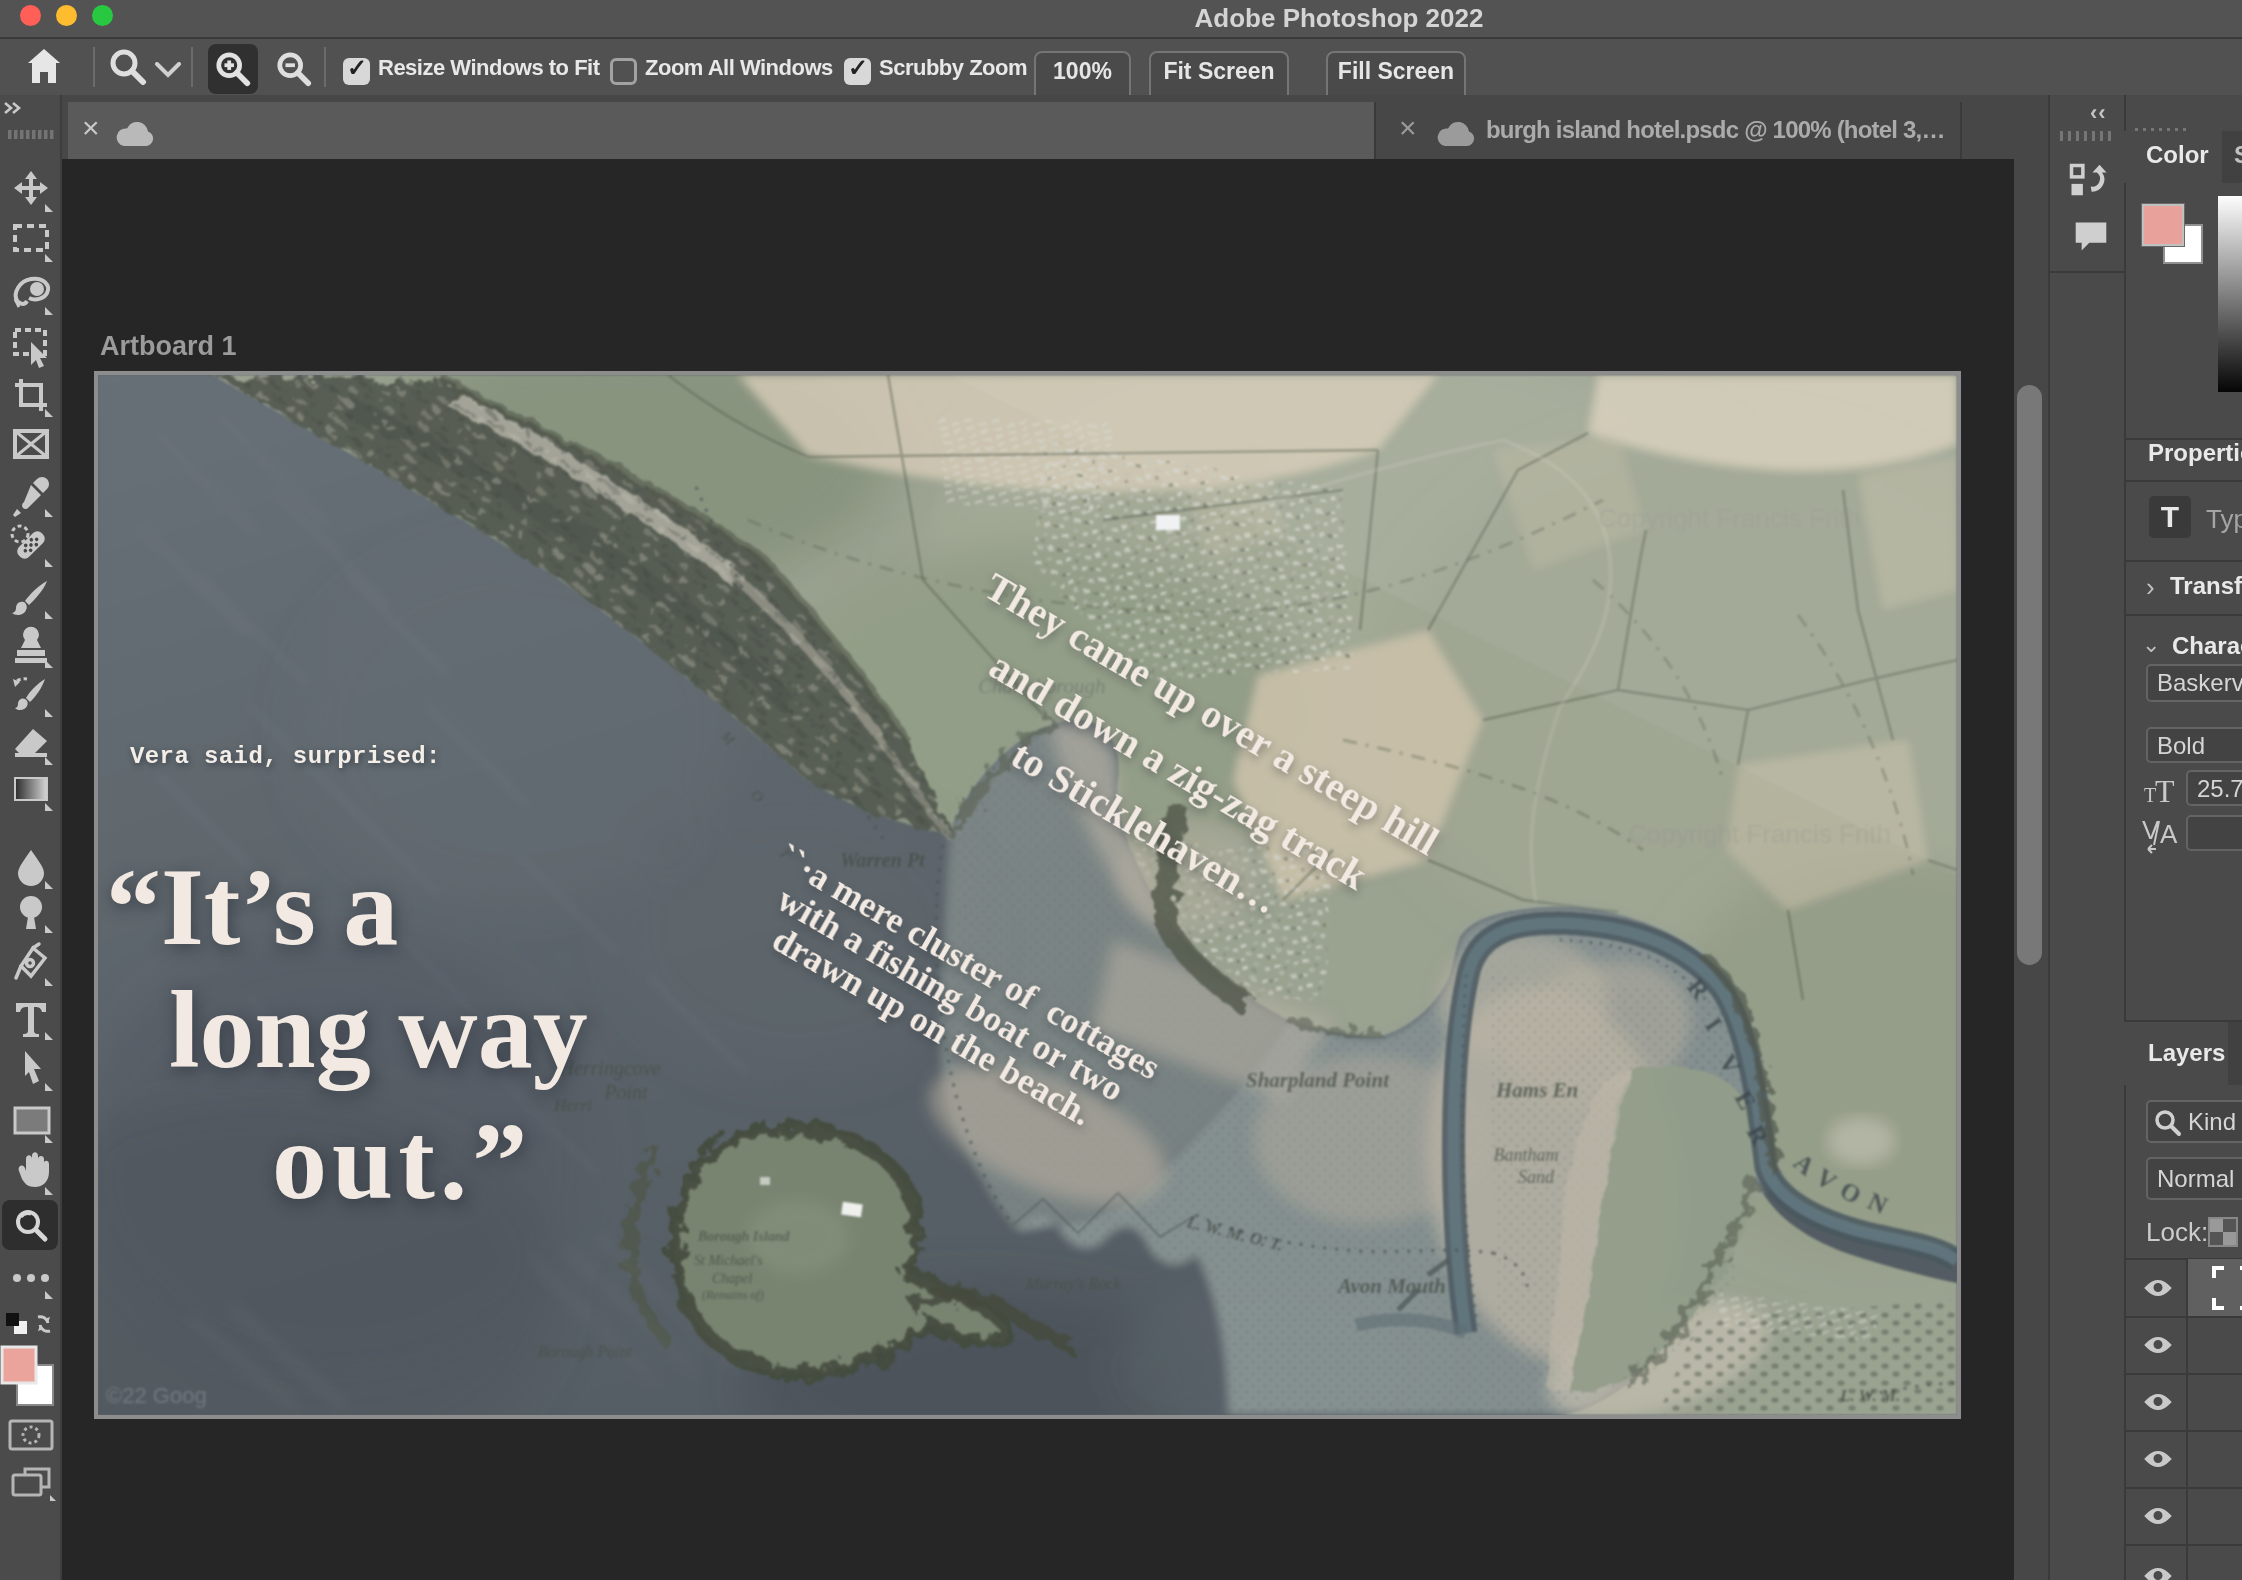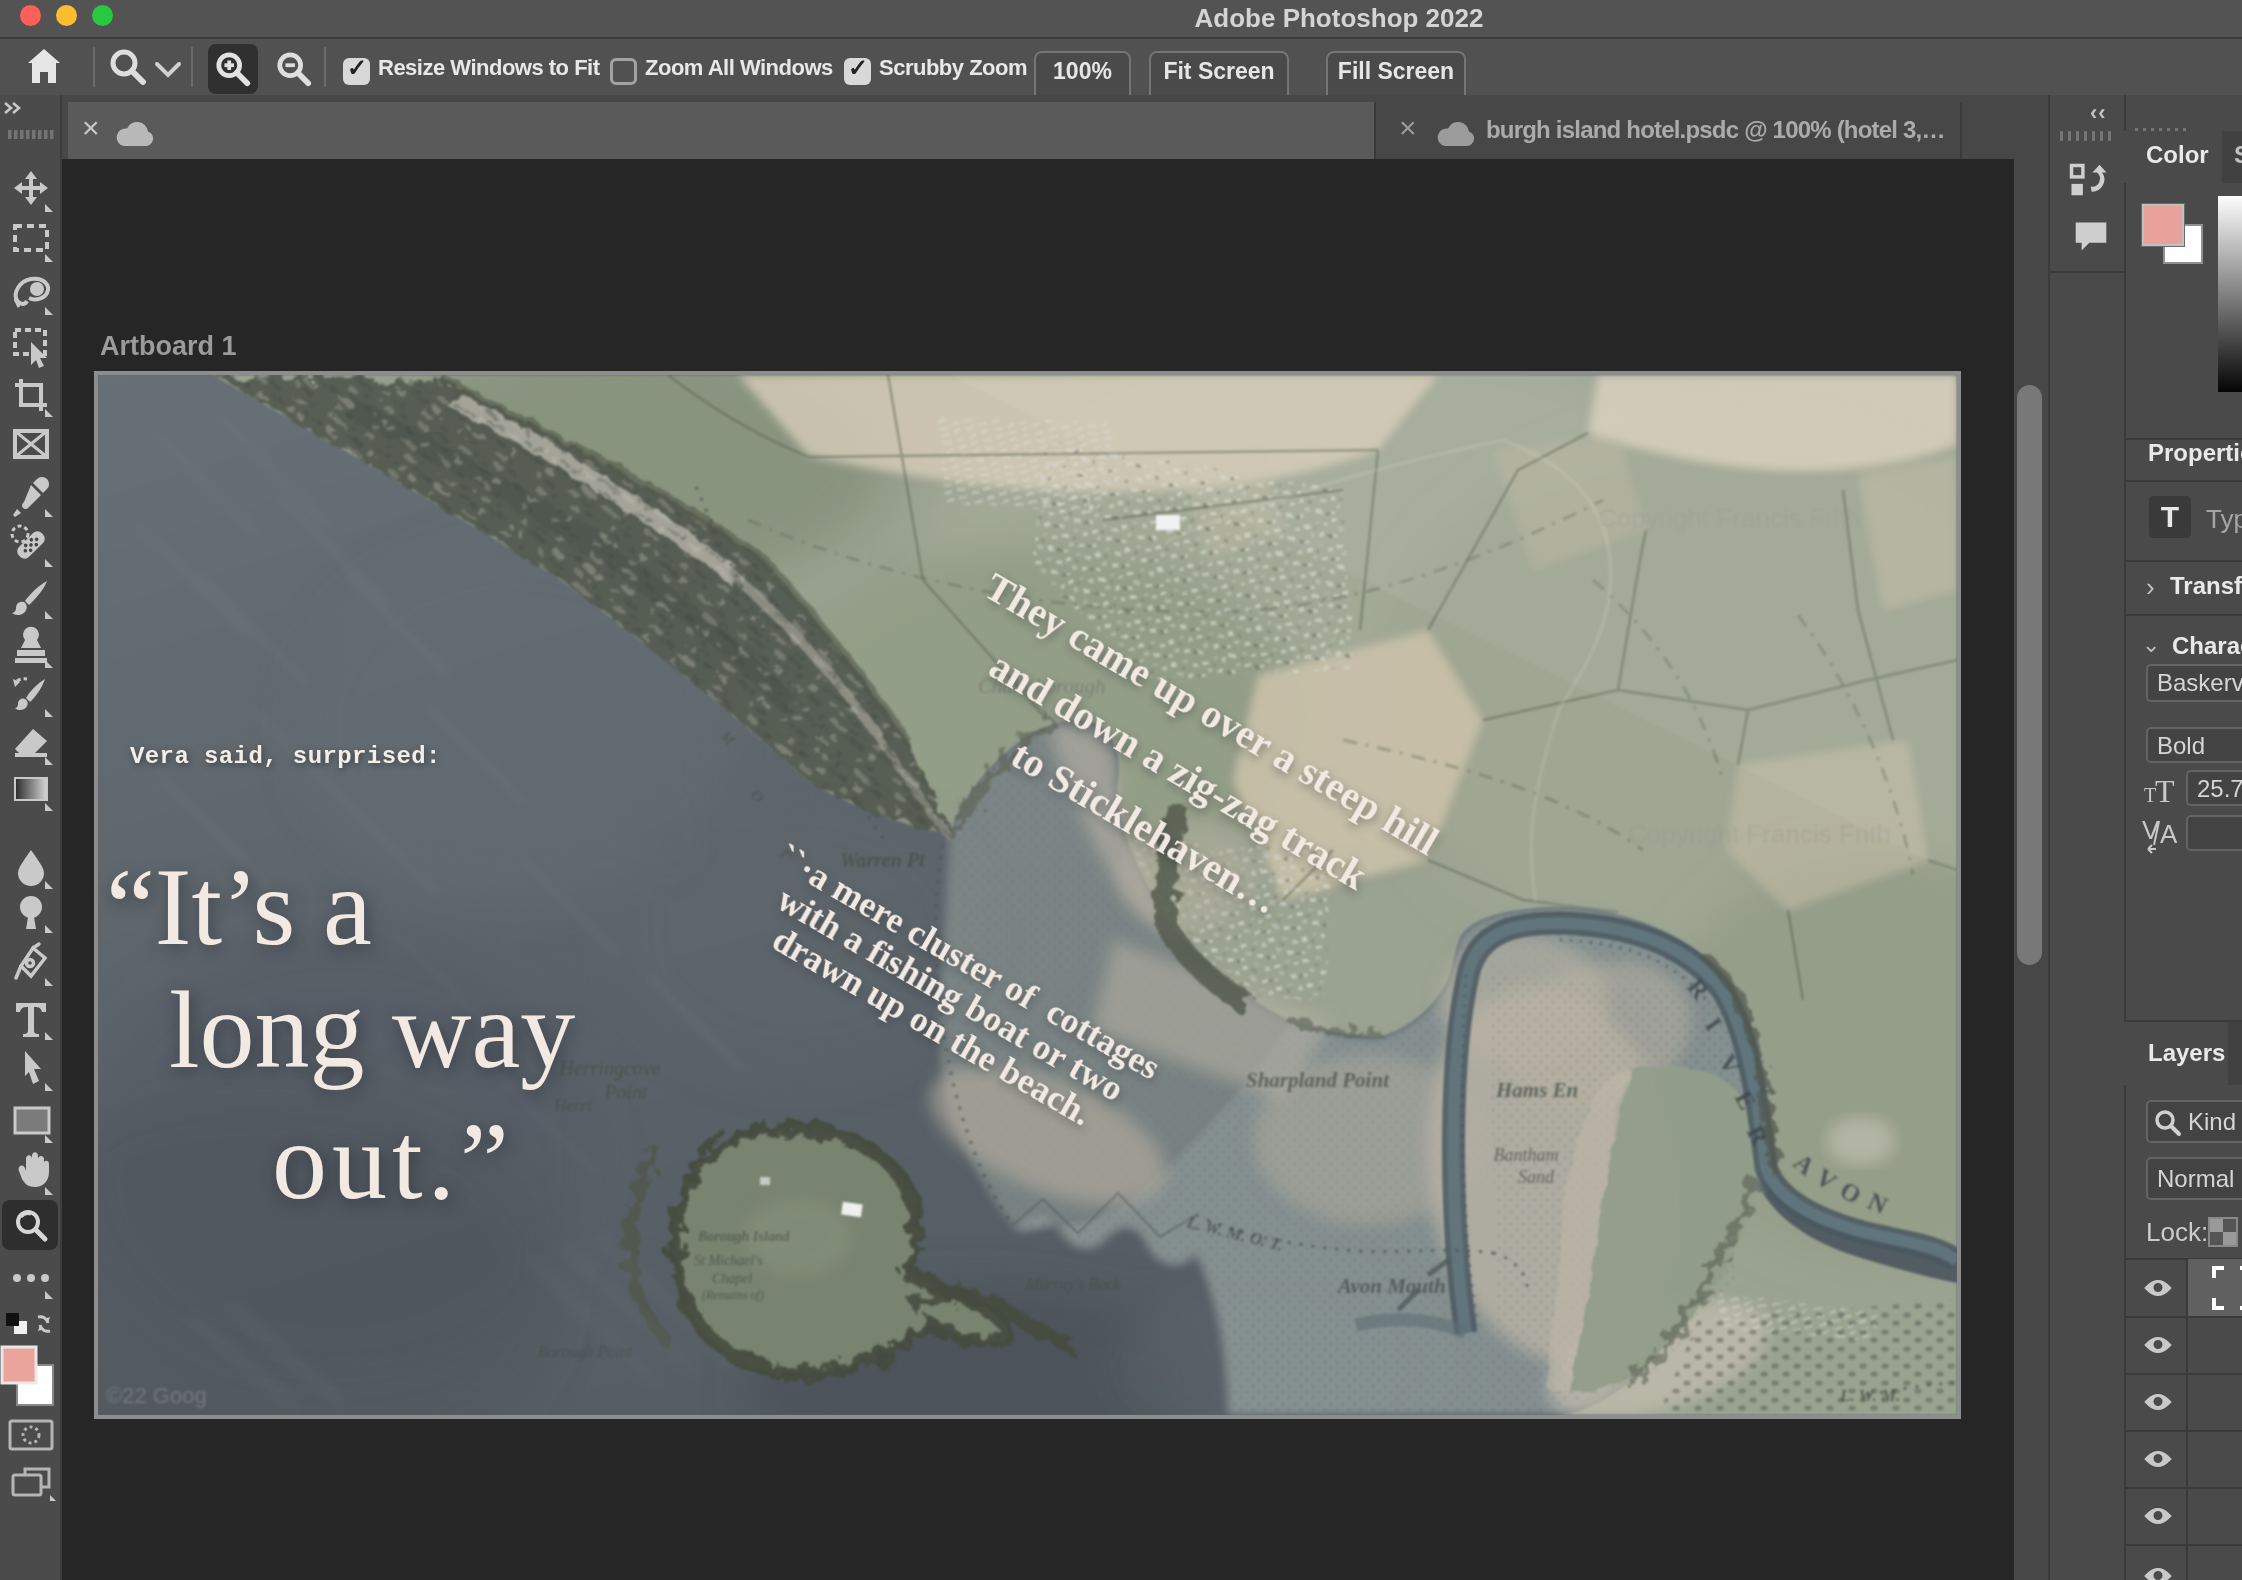--- a/index.html
+++ b/index.html
@@ -44,21 +44,21 @@
     border-left:2px solid #3a3a3a; overflow:hidden; }
   .phead { color:#e9e9e9; font-size:24px; font-weight:bold; }
   .pbox { background:#434343; border:2px solid #646464; border-radius:5px;
     color:#d5d5d5; font-size:24px; line-height:34px; padding-left:9px; }
   .hdiv { left:0; width:118px; height:2px; background:#3a3a3a; }
   .eye { width:30px; height:18px; }
   
   #vera { left:122px; top:743px; color:#f4eee8; font-family:"Liberation Mono",monospace;
     font-size:24px; font-weight:bold; letter-spacing:0.4px;
     text-shadow:1px 2px 6px rgba(30,35,45,.6);margin-left:8px; }
-  .bigq { color:#f2eae2; font-family:"Liberation Serif",serif; font-weight:normal;
+  .bigq { color:#f2eae2; font-family:"Liberation Serif",serif; font-weight:bold;
     font-size:110px; line-height:1; text-shadow:2px 4px 16px rgba(25,30,40,.5); }
   .rot { color:#f2eae2; font-family:"Liberation Serif",serif; font-weight:bold;
     transform-origin:0 0; text-align:center; text-shadow:2px 3px 10px rgba(40,45,50,.45); }
 </style>
 </head>
 <body>
 
 <div id="titlebar" class="abs"></div>
 <div class="abs tl" style="left:20px; background:#ff5f57;"></div>
 <div class="abs tl" style="left:56px; background:#febc2e;"></div>

